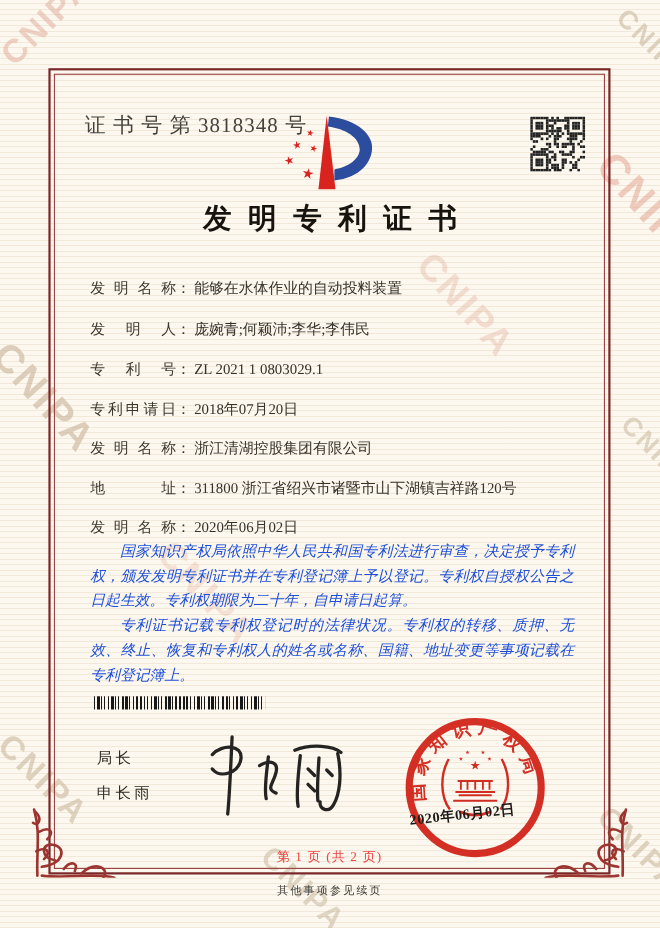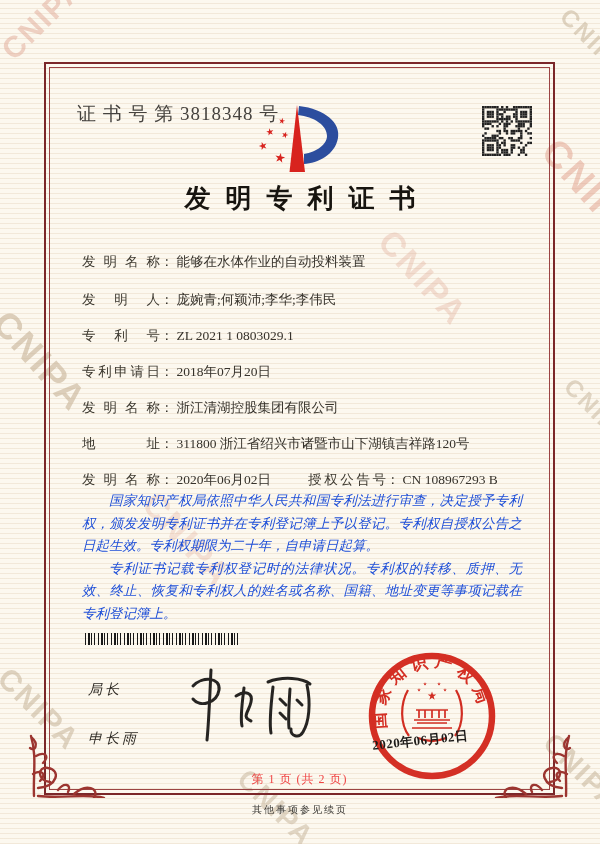--- a/index.html
+++ b/index.html
@@ -26,21 +26,21 @@
   .fcolon { margin-right:3px; }
   .fgroup2 { position:absolute; left:226px; top:0; }
   .bodytext { position:absolute; left:82px; top:490px; width:440px; font-size:13.5px;
         line-height:22.5px; color:#1d4ed8; text-align:justify; font-style:italic; }
   .bodytext p { text-indent:2em; }
   .barcode { position:absolute; left:85px; top:633px; width:156px; height:12px;
         background:repeating-linear-gradient(90deg,#181818 0 1.5px,transparent 1.5px 3px,
         #181818 3px 5.5px,transparent 5.5px 6.5px,#181818 6.5px 7.5px,transparent 7.5px 9.5px,
         #181818 9.5px 10.5px,transparent 10.5px 13px); }
   .official { position:absolute; left:88px; top:681px; font-size:14px; color:#2e2a24; letter-spacing:3px; }
-  .official div { margin-bottom:31px;font-style:italic; }
+  .official div { margin-bottom:13px; }
   .signature { position:absolute; left:178px; top:662px; width:140px; height:82px; }
   .seal { position:absolute; left:364px; top:646px; width:136px; height:141px; }
   .seal-date { position:absolute; left:8px; top:84px; width:130px; font-size:13px; font-weight:bold;
         color:#1d1b19; transform:rotate(-6deg); letter-spacing:0.5px; white-space:nowrap; }
   .flourish { position:absolute; width:84px; height:68px; }
   .flourish.fl-left { left:28px; top:730px; }
   .flourish.fl-right { left:488px; top:730px; transform:scaleX(-1); }
   .pagenum { position:absolute; left:44px; width:511px; top:771px; text-align:center;
         font-size:12px; color:#ef4444; letter-spacing:1px;font-family:Liberation Serif, serif; }
   .footnote { position:absolute; left:0; right:0; top:803px; text-align:center;
@@ -331,23 +331,20 @@
         <span class="flabel">专利申请日</span><span class="fcolon">：</span><span class="fvalue">2018年07月20日</span>
       </div>
       <div class="frow" style="top:152px">
         <span class="flabel">发明名称</span><span class="fcolon">：</span><span class="fvalue">浙江清湖控股集团有限公司</span>
       </div>
       <div class="frow" style="top:188px">
         <span class="flabel">地址</span><span class="fcolon">：</span><span class="fvalue">311800 浙江省绍兴市诸暨市山下湖镇吉祥路120号</span>
       </div>
       <div class="frow" style="top:224px">
         <span class="flabel">发明名称</span><span class="fcolon">：</span><span class="fvalue">2020年06月02日</span>
-        <span class="fgroup2">
-          <span class="flabel">授权公告号</span><span class="fcolon">：</span><span class="fvalue">CN 108967293 B</span>
-        </span>
       </div>
     </div>
 
     <div class="bodytext">
       <p>国家知识产权局依照中华人民共和国专利法进行审查，决定授予专利权，颁发发明专利证书并在专利登记簿上予以登记。专利权自授权公告之日起生效。专利权期限为二十年，自申请日起算。</p>
       <p>专利证书记载专利权登记时的法律状况。专利权的转移、质押、无效、终止、恢复和专利权人的姓名或名称、国籍、地址变更等事项记载在专利登记簿上。</p>
     </div>
 
     <div class="barcode"></div>
 

